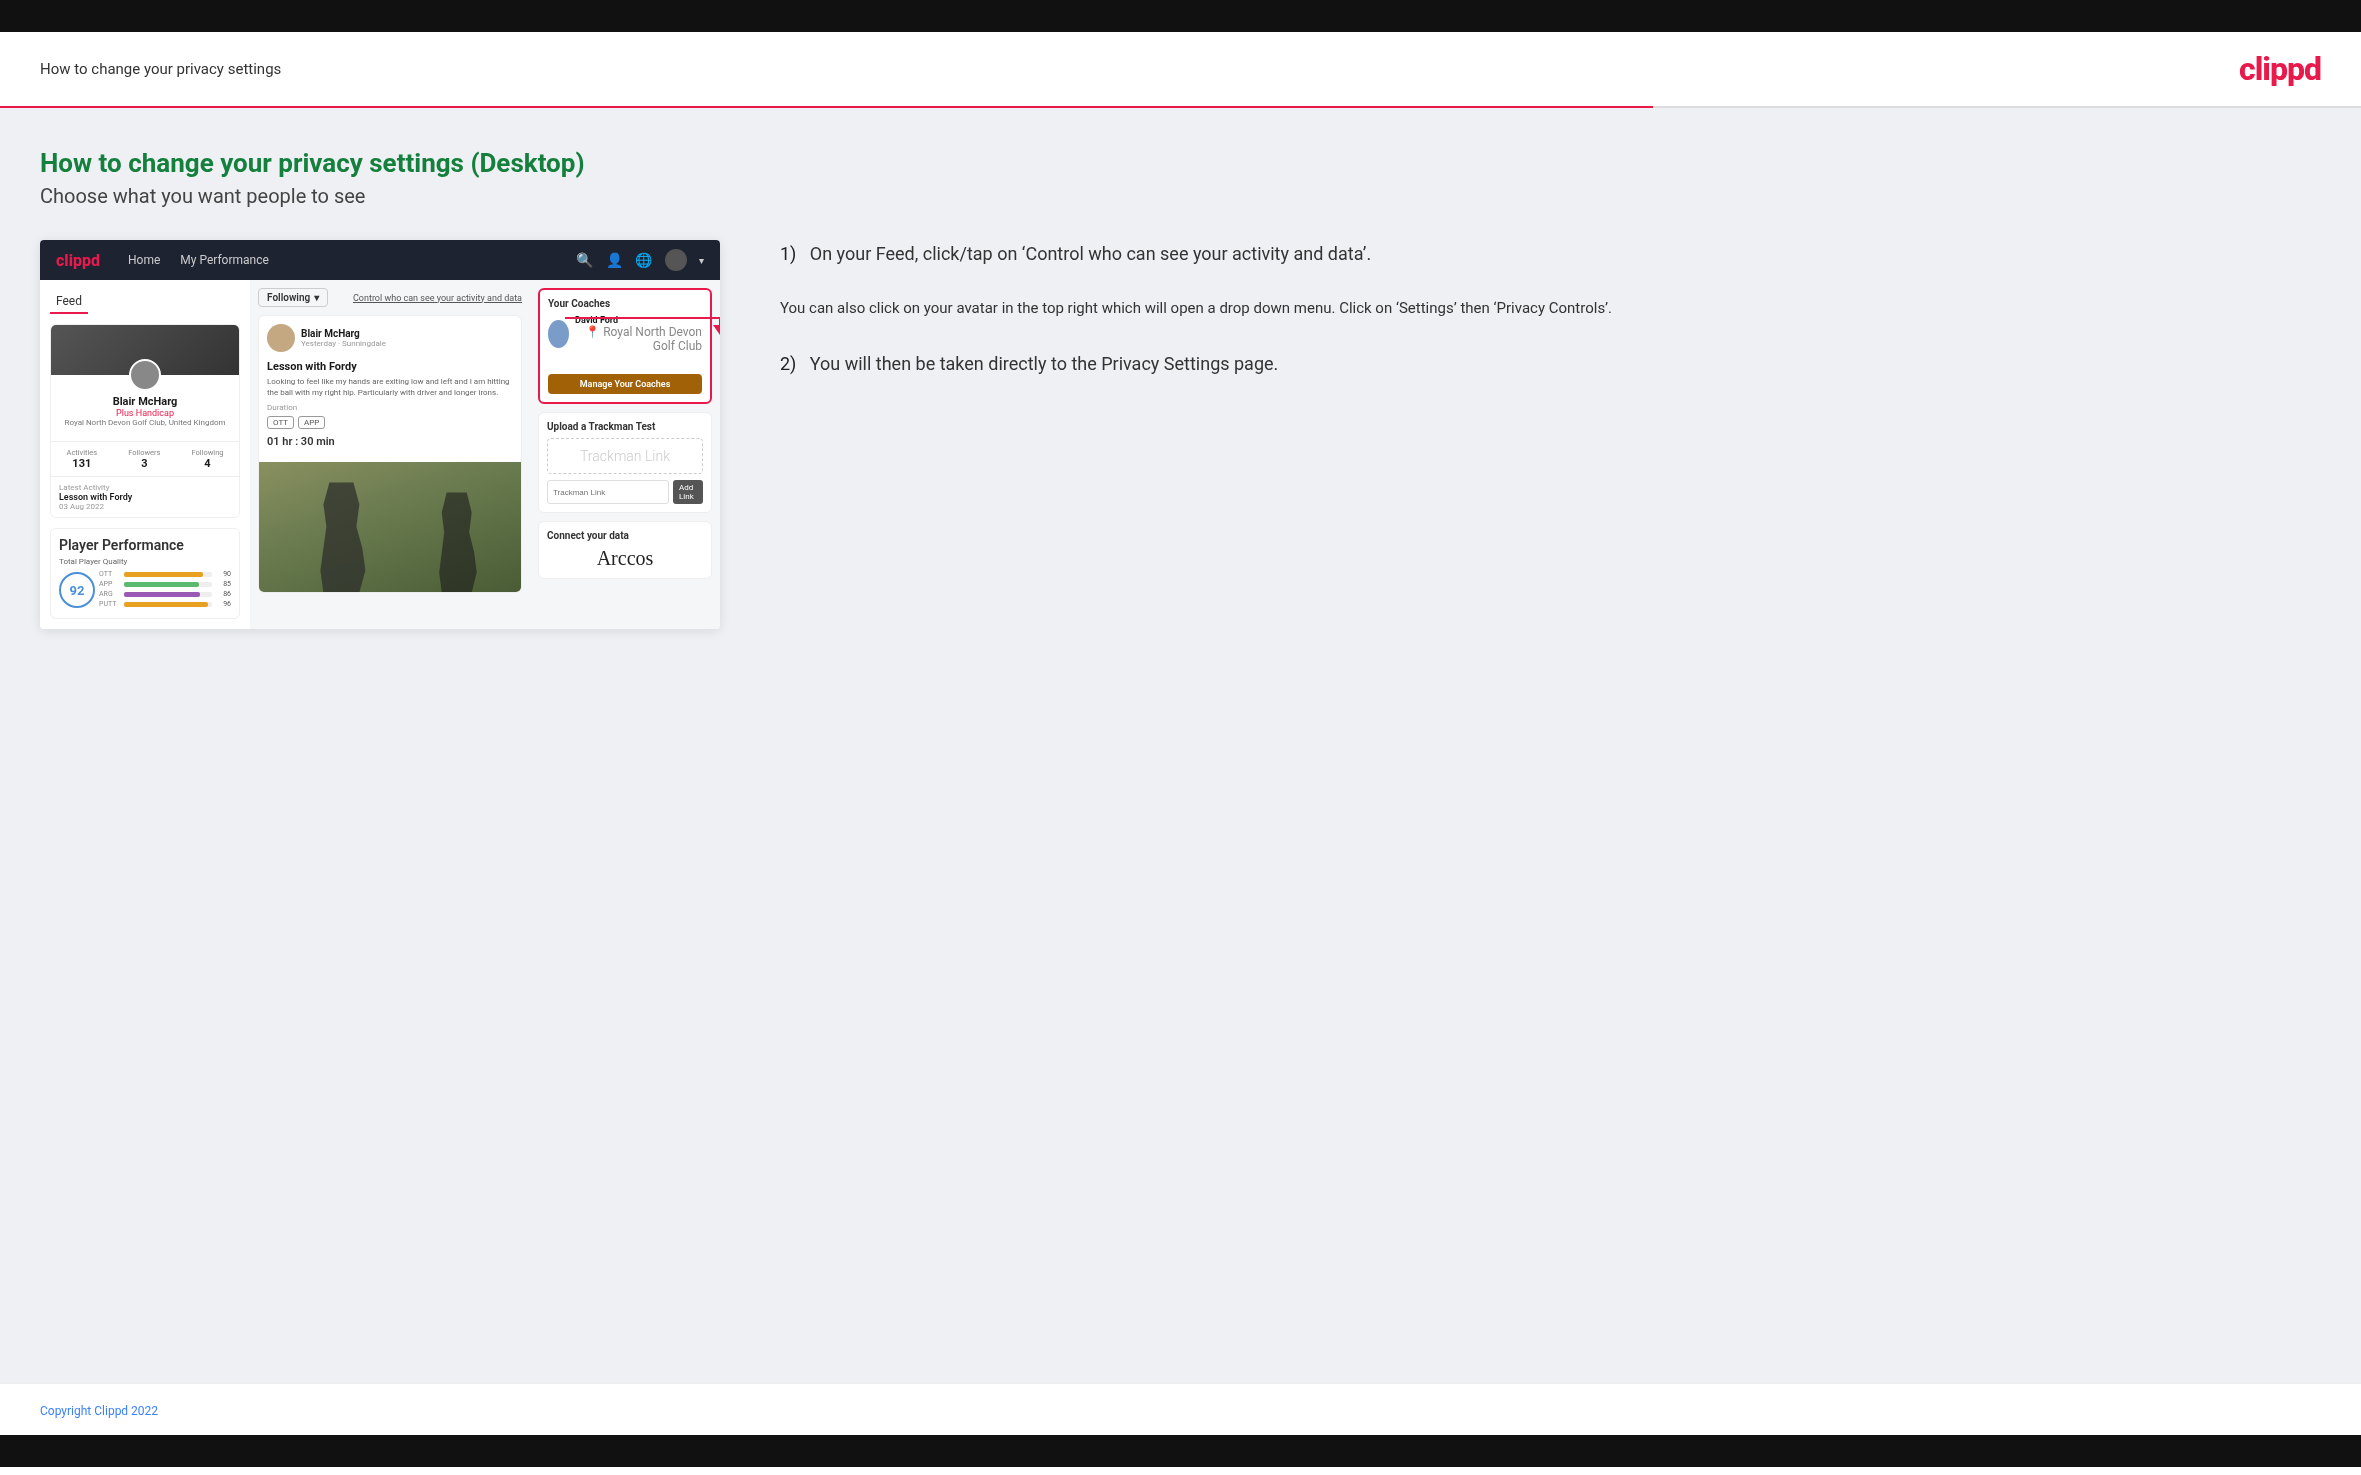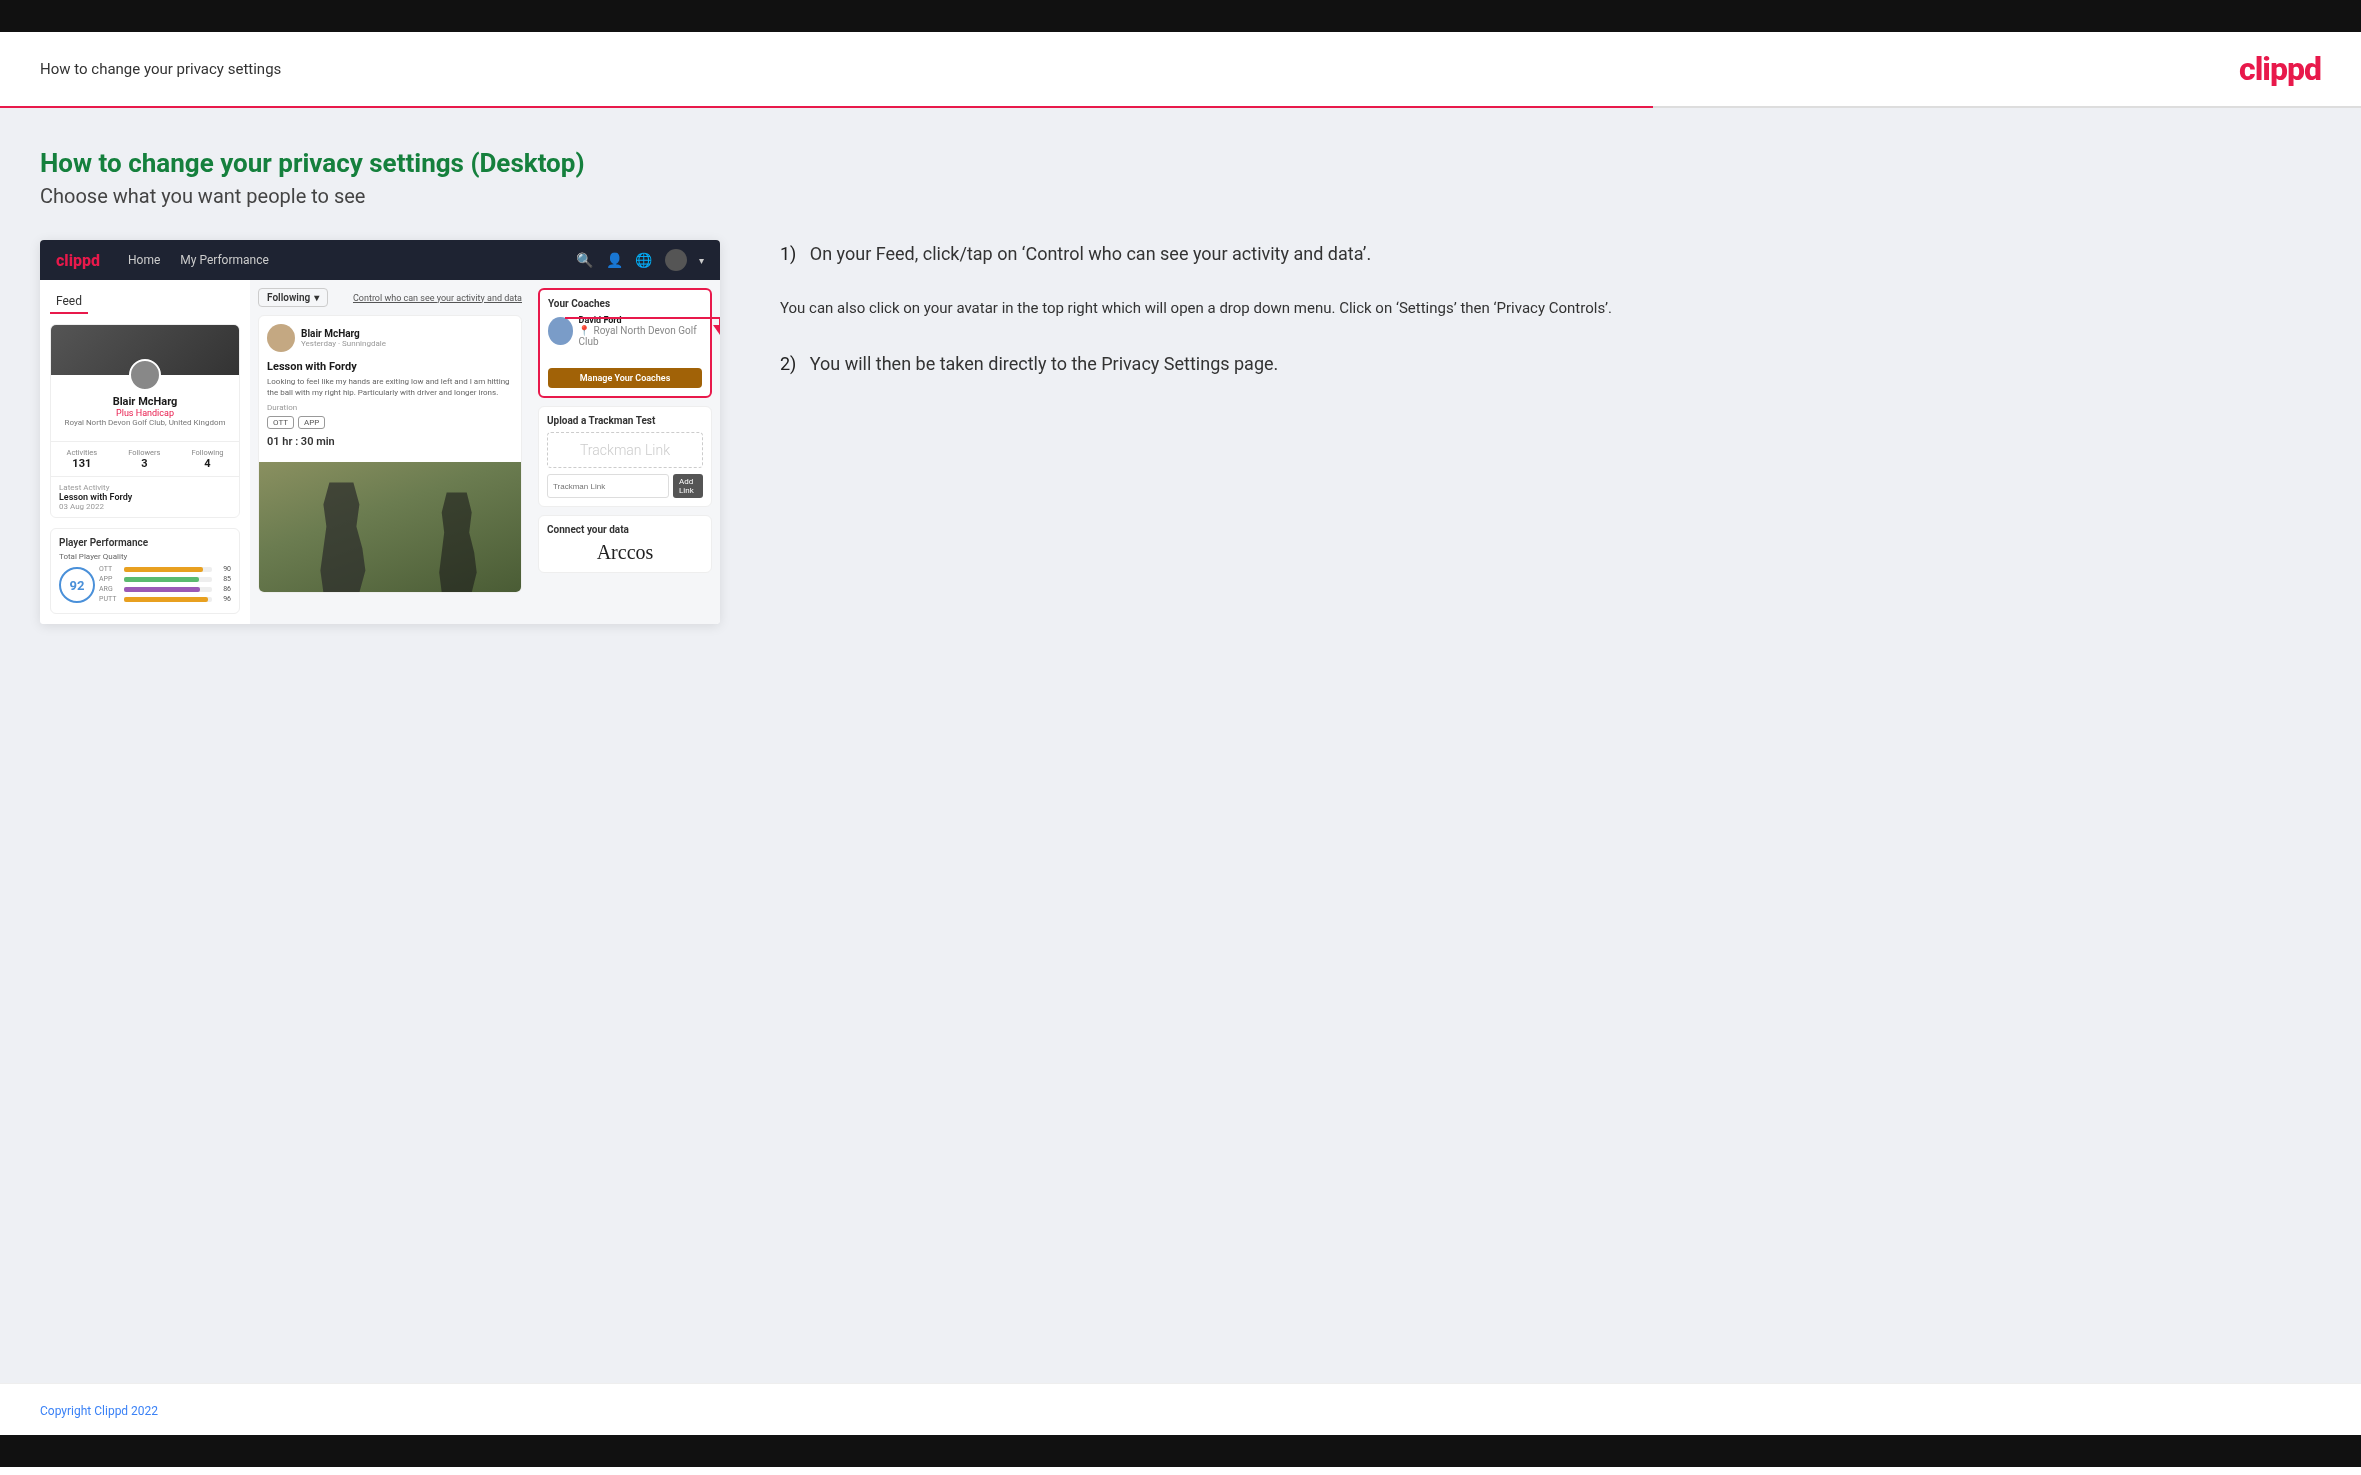--- a/index.html
+++ b/index.html
@@ -212,21 +212,21 @@
       color: #999;
     }
 
     .mock-performance {
       border: 1px solid #eee;
       border-radius: 6px;
       padding: 8px;
       margin-top: 6px;
     }
     .mock-perf-title {
-      font-size: 10px;
+      font-size: 14px;
       font-weight: 600;
       color: #333;
       margin-bottom: 4px;
     }
     .mock-quality-label {
       font-size: 8px;
       color: #666;
     }
     .mock-quality-row {
       display: flex;
@@ -416,22 +416,23 @@
       height: 28px;
       border-radius: 50%;
       background: #7a9cc8;
     }
     .mock-coach-name {
       font-size: 9px;
       font-weight: 700;
       color: #1a1a1a;
     }
     .mock-coach-club {
-      font-size: 10px;
+      font-size: 12px;
       color: #888;
+      text-align: right;
     }
     .mock-manage-btn {
       background: #a16207;
       color: #fff;
       font-size: 9px;
       font-weight: 600;
       padding: 5px 10px;
       border-radius: 4px;
       text-align: center;
       width: 100%;

